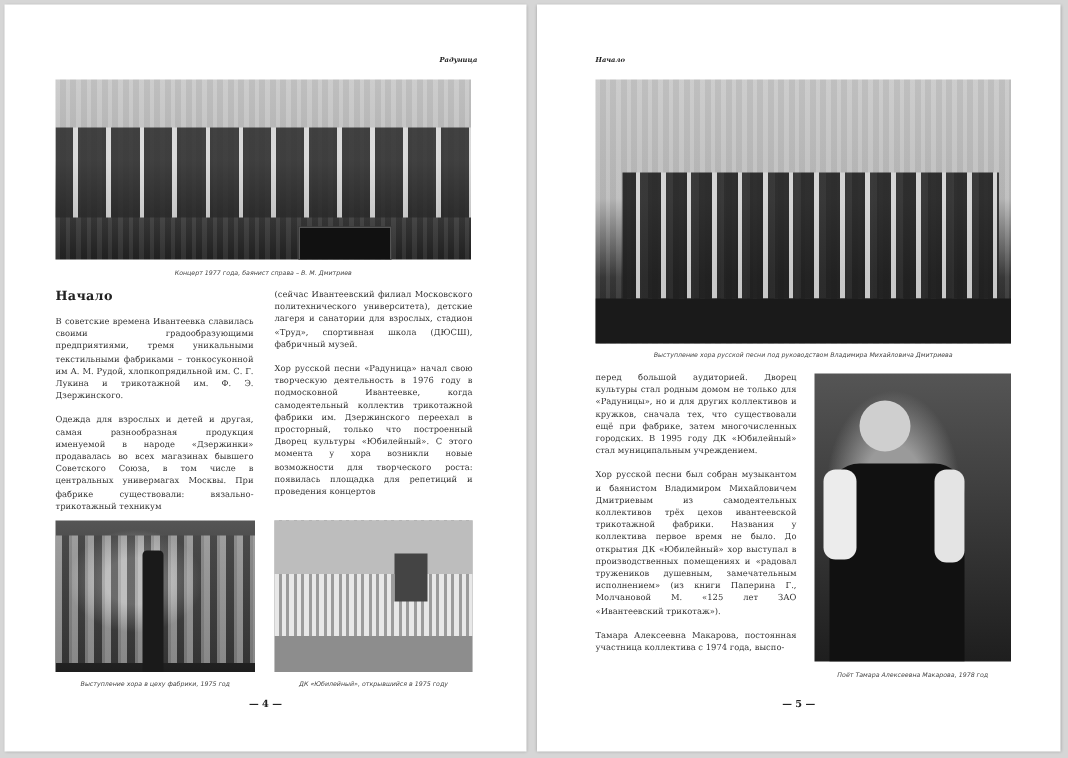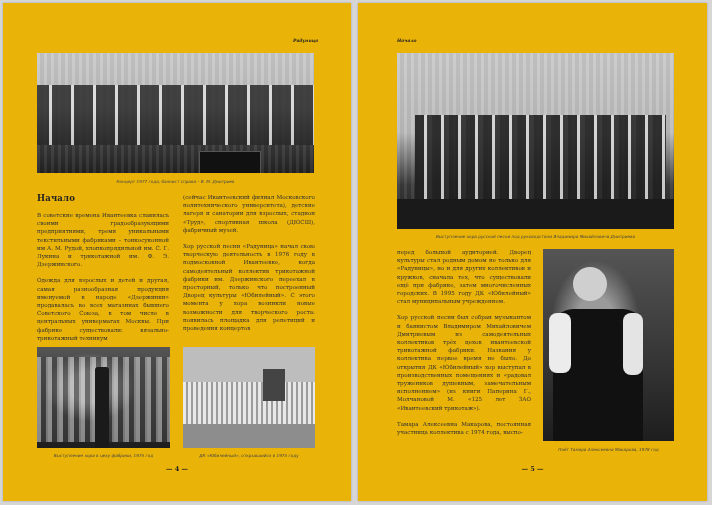--- a/index.html
+++ b/index.html
@@ -1,21 +1,21 @@
 <!DOCTYPE html>
 <html><head>
 <meta charset="utf-8">
 <style>
   html, body { margin: 0; padding: 0; }
   body {
     width: 712px; height: 505px; background: #d6d6d6; position: relative; overflow: hidden;
     font-family: "DejaVu Serif", serif; color: #222;
   }
   .page {
-    position: absolute; top: 3px; background: #eab308; height: 498px;
+    position: absolute; top: 3px; background: #ffffff; height: 498px;
     box-shadow: 0 0 2px rgba(0,0,0,0.25);
   }
   #page-left { left: 3px; width: 348px; }
   #page-right { left: 358px; width: 349px; }
   .running-head {
     position: absolute; top: 35px; font-size: 4.5px; font-weight: bold; font-style: italic;
   }
   .photo { position: absolute; overflow: hidden; background: #333; }
   .caption {
     position: absolute; font-size: 4.2px; font-style: italic; color: #444; text-align: center;

